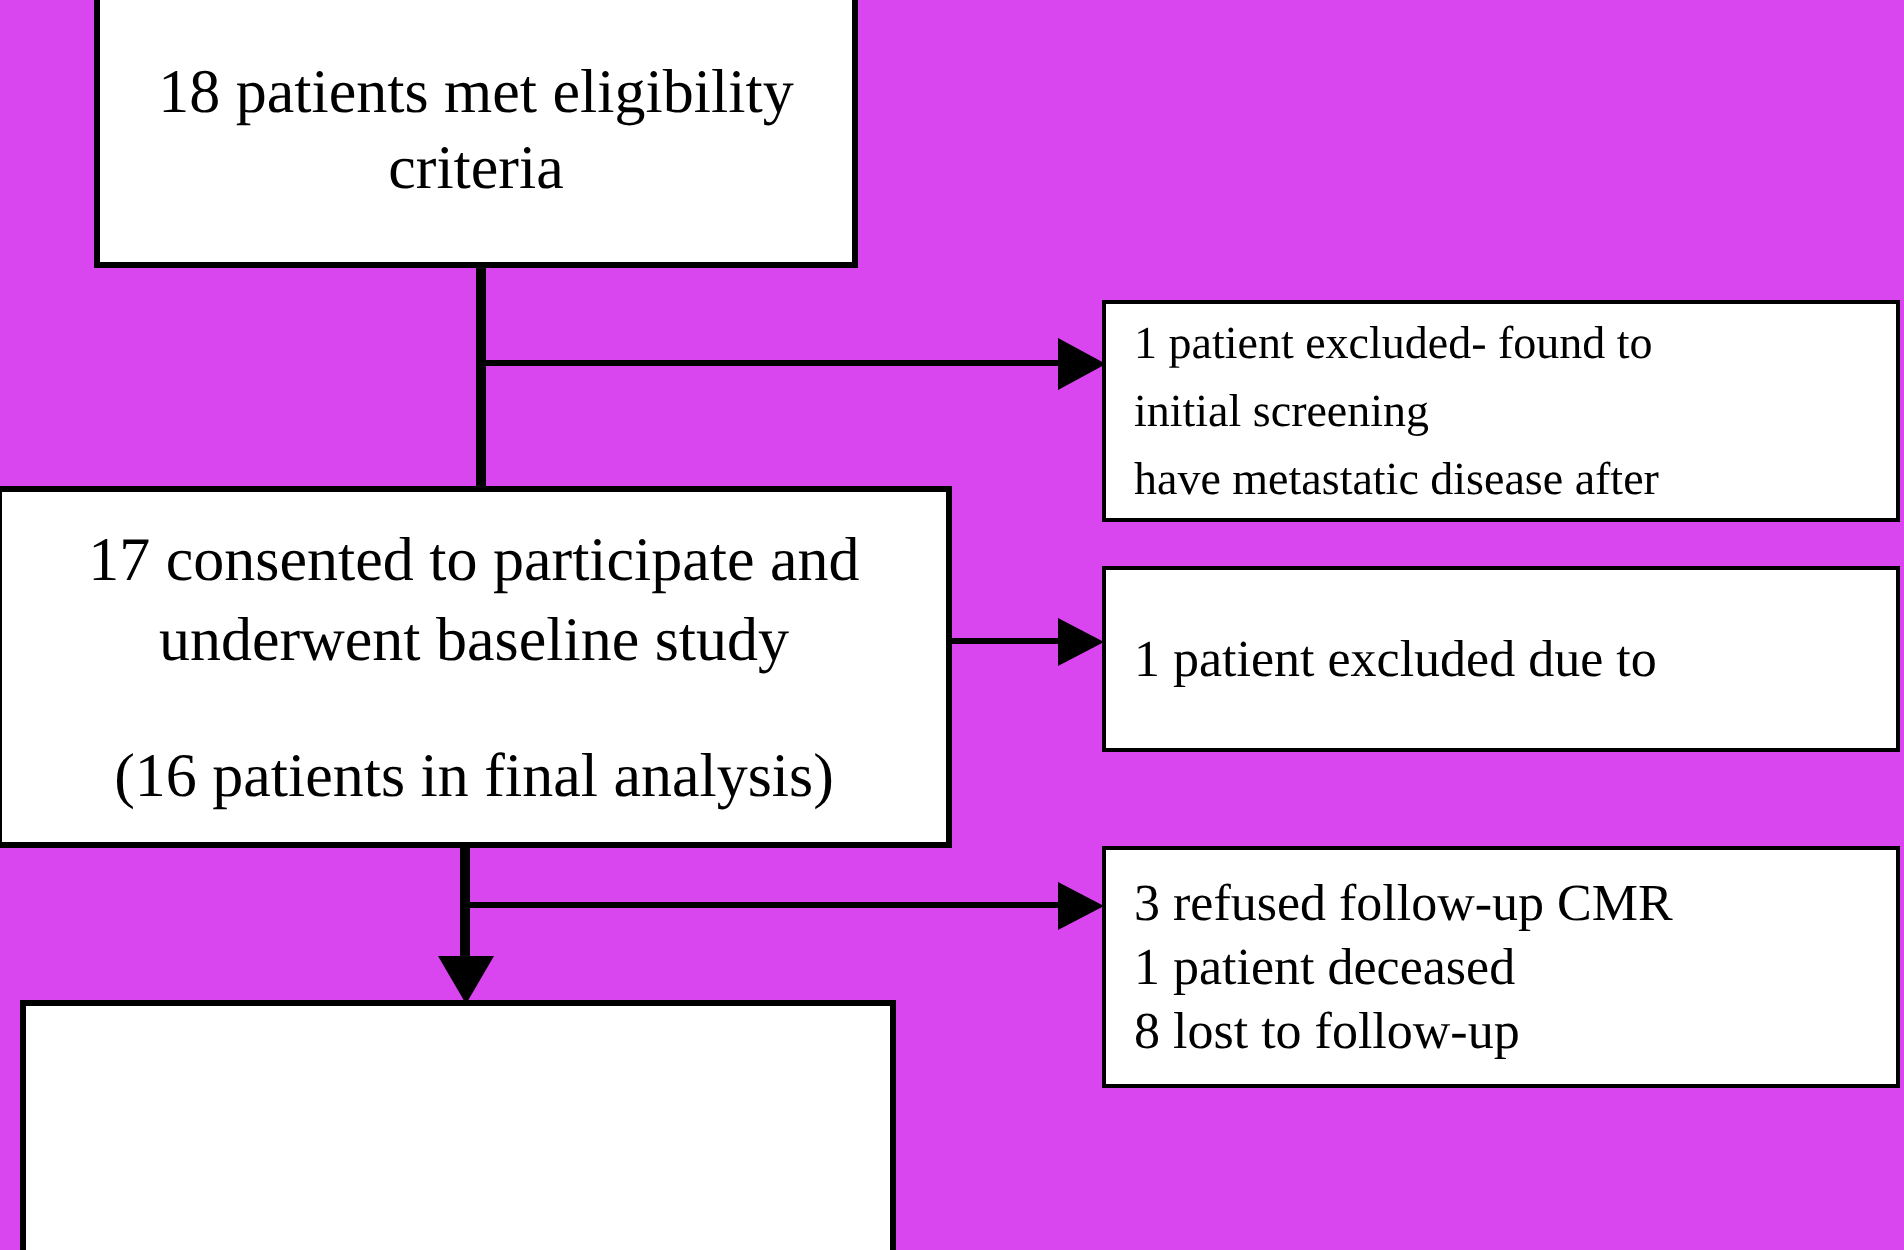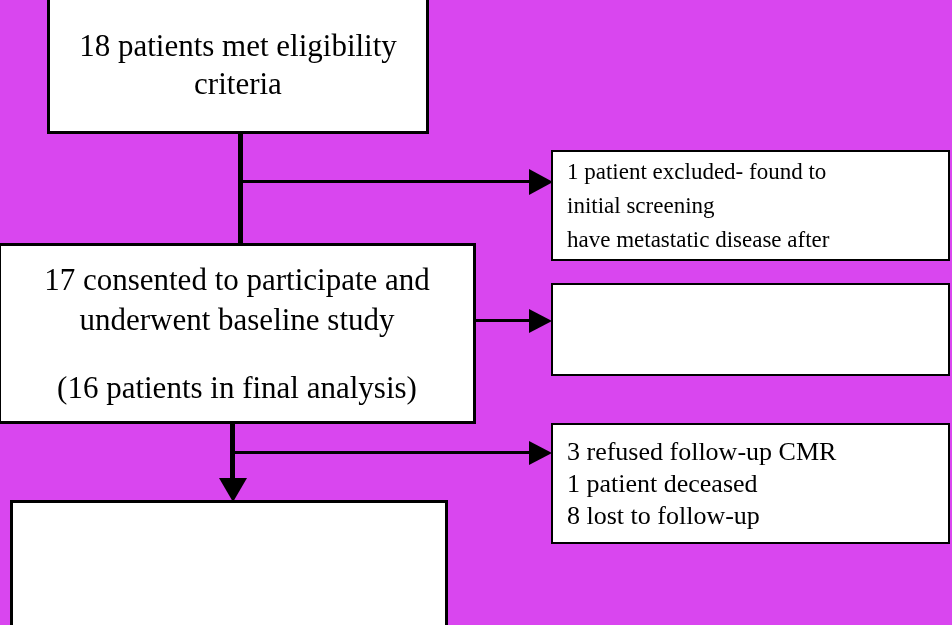--- a/index.html
+++ b/index.html
@@ -225,20 +225,21 @@
   <div class="node center" id="box-followup">
   </div>
 
   <div class="node left" id="box-excl-metastatic">
     <div class="line">1 patient excluded- found to</div>
     <div class="line">initial screening</div>
     <div class="line">have metastatic disease after</div>
   </div>
 
   <div class="node left" id="box-excl-poorimages">
+    <div class="line">1 patient excluded due to</div>
   </div>
 
   <div class="node left" id="box-lost">
     <div class="line">3 refused follow-up CMR</div>
     <div class="line">1 patient deceased</div>
     <div class="line">8 lost to follow-up</div>
   </div>
 
 </div>
 

